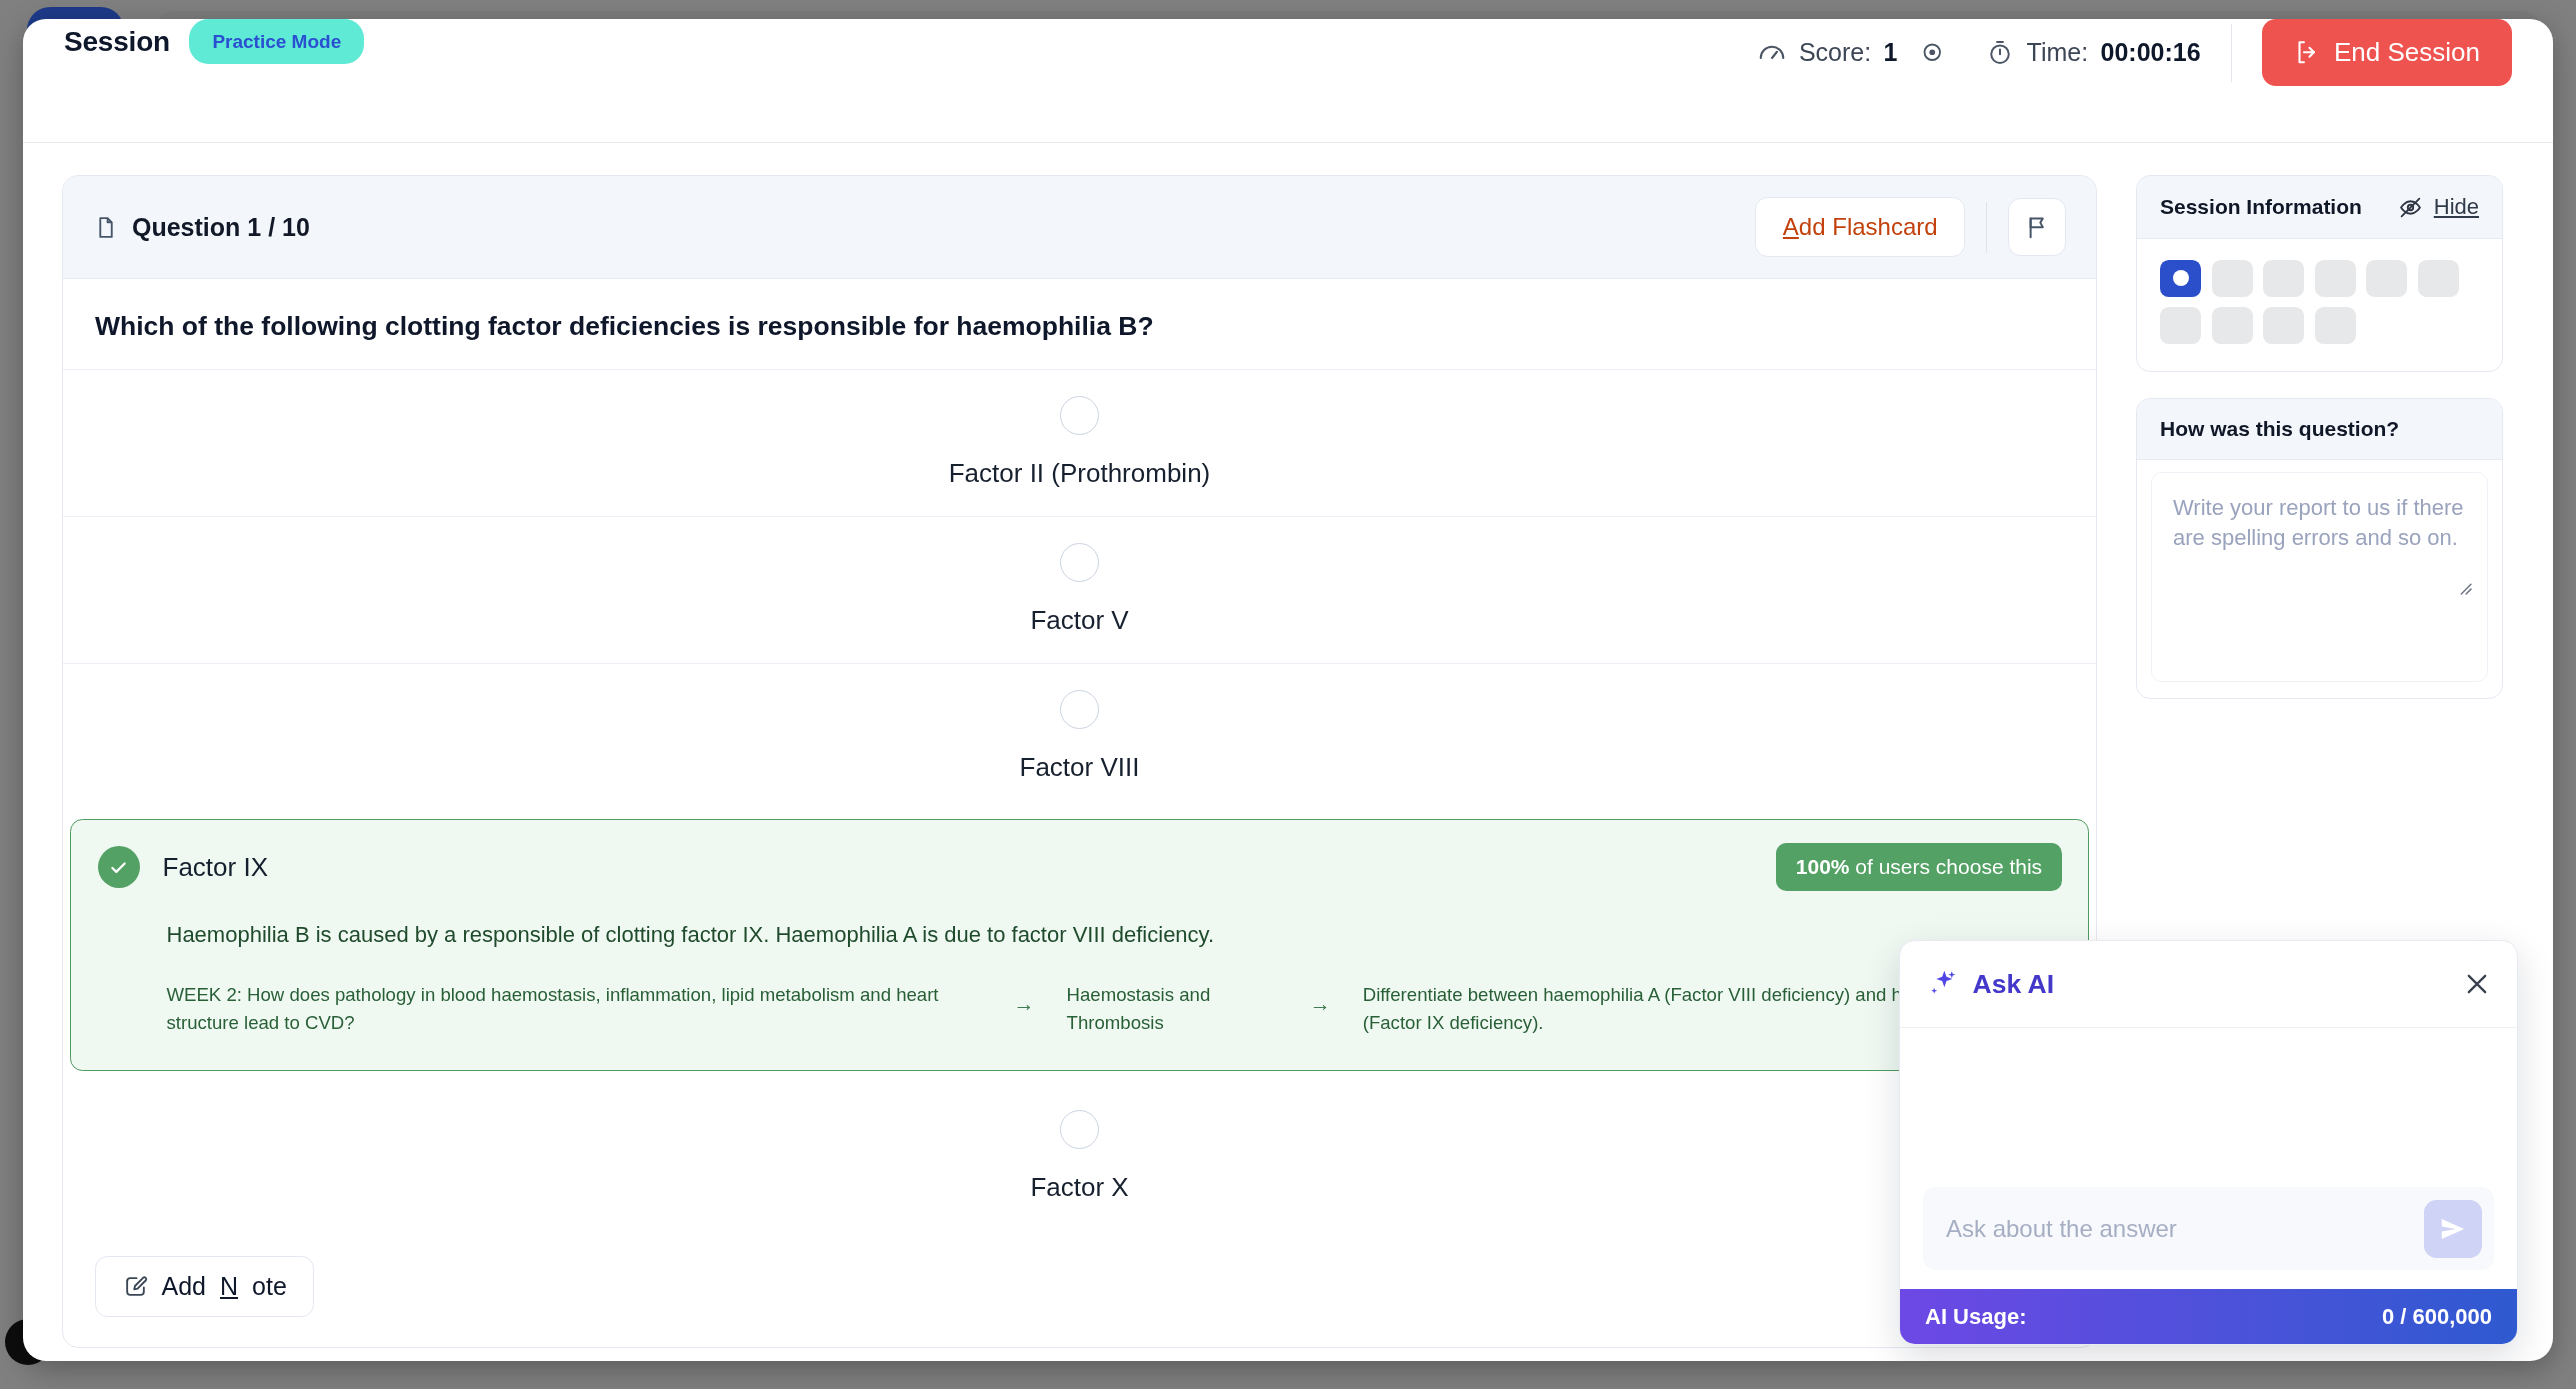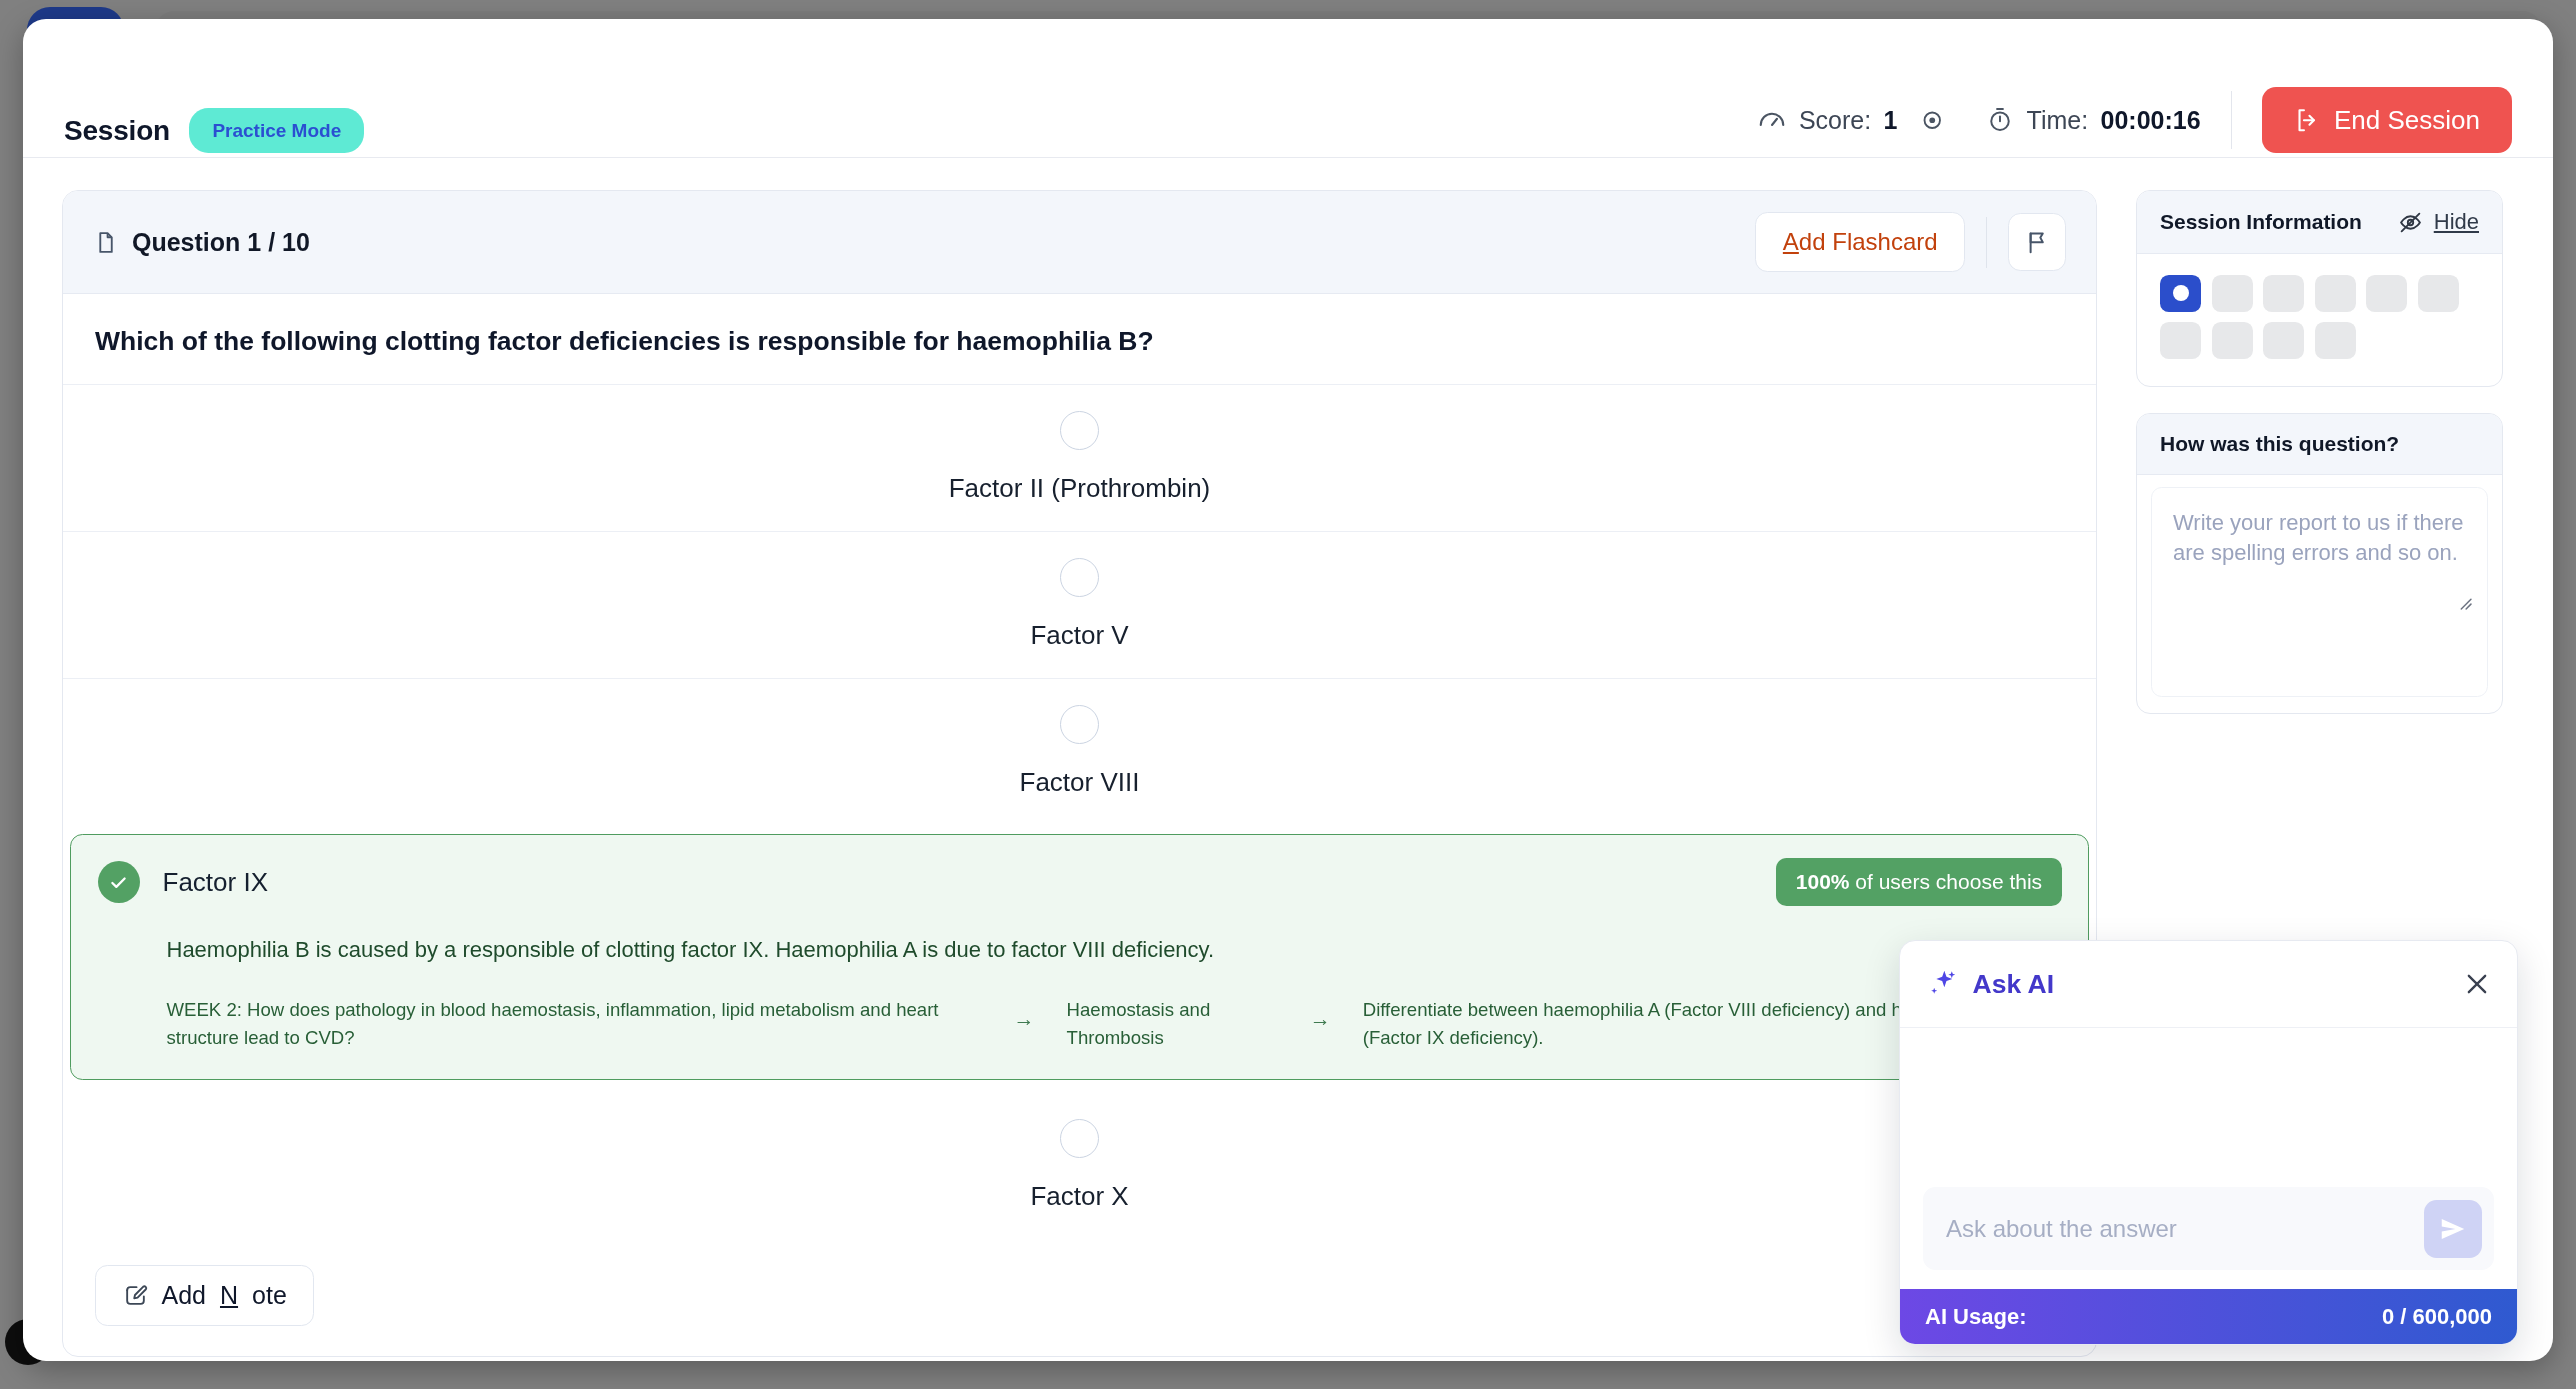--- a/index.html
+++ b/index.html
@@ -33,23 +33,23 @@
     left: 23px; top: 19.4px;
     width: 2530px; height: 1342px;
     background: #ffffff;
     border-radius: 23px;
     box-shadow: 0 8.8px 30px rgba(0,0,0,.28);
     overflow: hidden;
   }
 
   
   .app-header {
-    height: 139px;
+    height: 124px;
     border-bottom: 0.9px solid #e8eaf0;
-    display: flex; align-items: flex-end;
+    display: flex; align-items: flex-start;
     padding: 0 41px 4px 41px;
   }
   .hdr-left { display: flex; align-items: center; gap: 19.4px; }
   .hdr-title { font-size: 28px; font-weight: 700; color: #0f172a; letter-spacing:-0.2px;}
   .mode-badge {
     background: #5eead4; color: #2b4fd1;
     font-size: 19px; font-weight: 700;
     padding: 11.5px 23px; border-radius: 19.4px;
     white-space: nowrap;
   }
@@ -142,21 +142,21 @@
     border-radius: 10.6px;
     font-size:21px; padding:12.4px 19.4px;
     white-space:nowrap;
   }
   .pct-badge b { font-weight:700; }
   .oc-explain {
     margin: 28px 0 0 69px;
     font-size:22px; color:#1f4b2c; line-height:1.45;
   }
   .oc-breadcrumbs {
-    margin: 30px 0 0 69px;
+    margin: 30px 0 6px 69px;
     display:flex; align-items:flex-start; gap:16px;
     font-size: 18.6px; color:#285f37; line-height:1.5;
   }
   .bc-item { max-width: 866px; }
   .bc-item.w2 { max-width: 256px; }
   .bc-item.w3 { max-width: 707px; }
   .bc-arrow { color:#3f7a50; font-size:21px; padding: 7px 16px 0 21px; flex:0 0 auto; }
 
   
   .note-wrap { padding: 26.5px 32px 30px 32px; }

